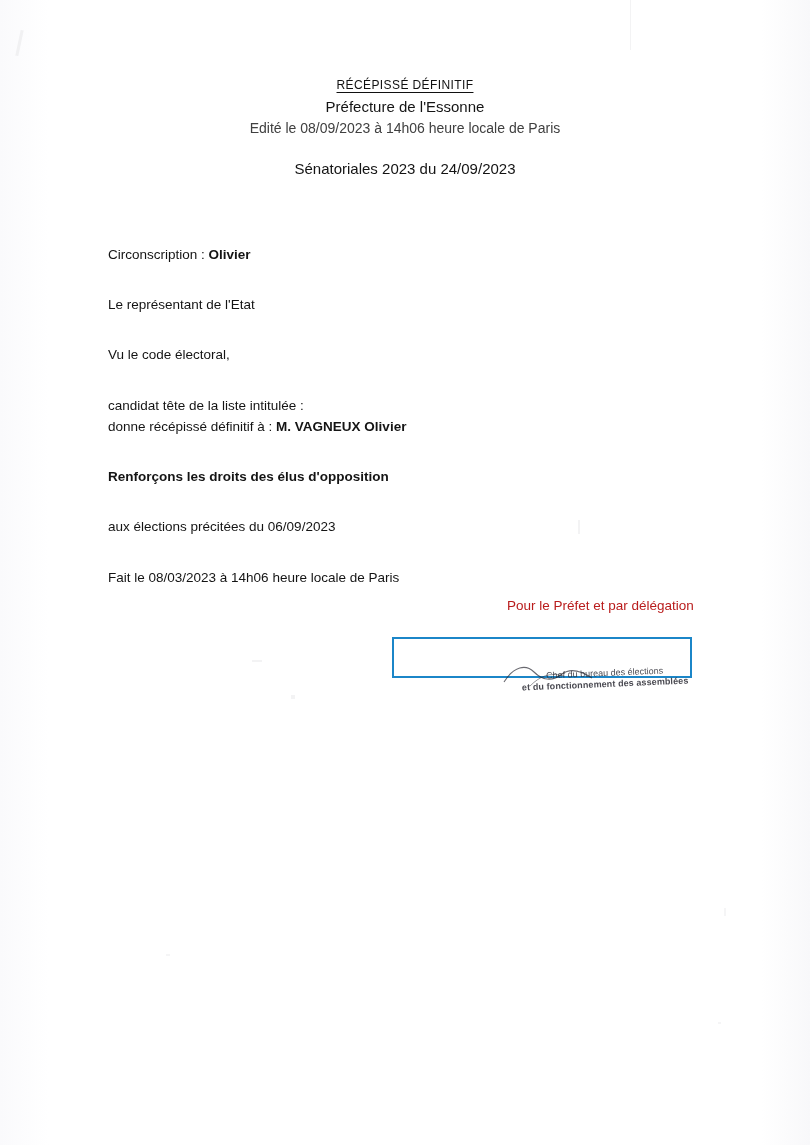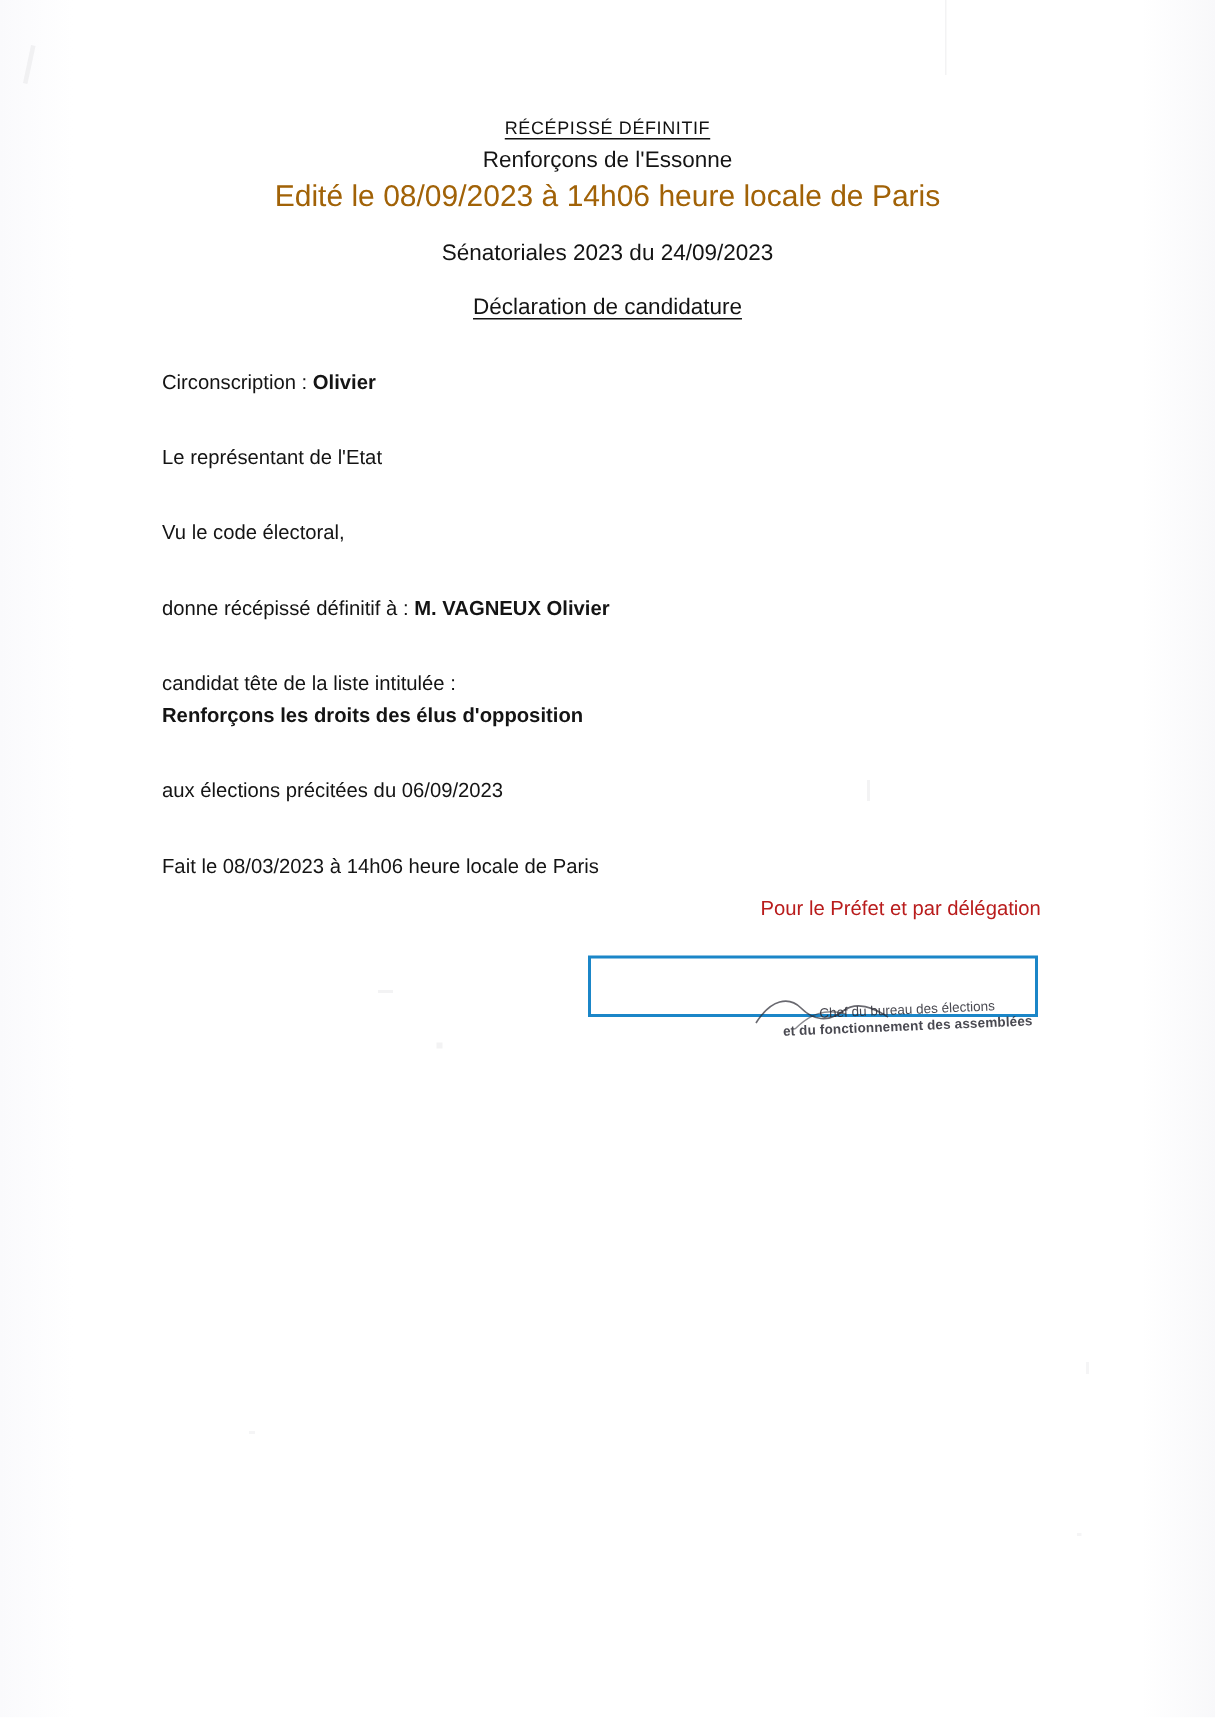--- a/index.html
+++ b/index.html
@@ -51,23 +51,23 @@
     margin: 0 0 6px 0;
     font-weight: 400;
     color: #111;
   }
   .prefecture {
     font-size: 15px;
     margin: 0 0 5px 0;
     color: #141414;
   }
   .edited {
-    font-size: 20px;
+    font-size: 14px;
     margin: 0;
-    color: #a16207;
+    color: #404040;
   }
   .election-line {
     position: absolute;
     left: 0;
     right: 0;
     top: 160px;
     text-align: center;
     font-size: 15px;
     color: #141414;
   }
@@ -168,44 +168,41 @@
     <div class="scan-mark" style="left:578px; top:520px; width:2px; height:14px; opacity:.5;"></div>
     <div class="scan-mark" style="left:252px; top:660px; width:10px; height:2px; opacity:.5;"></div>
     <div class="scan-mark" style="left:291px; top:695px; width:4px; height:4px; opacity:.5;"></div>
     <div class="scan-mark" style="left:724px; top:908px; width:2px; height:8px; opacity:.45;"></div>
     <div class="scan-mark" style="left:166px; top:954px; width:4px; height:2px; opacity:.45;"></div>
     <div class="scan-mark" style="left:718px; top:1022px; width:3px; height:2px; opacity:.45;"></div>
   </div>
 
   <div class="header-block">
     <h1 class="doc-title">RÉCÉPISSÉ DÉFINITIF</h1>
-    <p class="prefecture">Renforçons de l'Essonne</p>
+    <p class="prefecture">Préfecture de l'Essonne</p>
     <p class="edited">Edité le 08/09/2023 à 14h06 heure locale de Paris</p>
   </div>
 
   <div class="election-line">Sénatoriales 2023 du 24/09/2023</div>
 
-  <div class="declaration-line">
-    <span>Déclaration de candidature </span>
-  </div>
 
   <div class="body-block">
     <p class="body-line">
       <span>Circonscription : </span><b>Olivier</b>
     </p>
 
     <p class="body-line">Le représentant de l'Etat</p>
 
     <p class="body-line">Vu le code électoral,</p>
 
+    <p class="body-line tight">candidat tête de la liste intitulée :</p>
+
     <p class="body-line">
       <span>donne récépissé définitif à : </span><b>M. VAGNEUX Olivier</b>
     </p>
-
-    <p class="body-line tight">candidat tête de la liste intitulée :</p>
     <p class="body-line bold">Renforçons les droits des élus d'opposition</p>
 
     <p class="body-line">aux élections précitées du 06/09/2023</p>
 
     <p class="body-line last">Fait le 08/03/2023 à 14h06 heure locale de Paris</p>
   </div>
 
   <div class="delegation">Pour le Préfet et par délégation</div>
 
   <div class="signature-box"></div>

